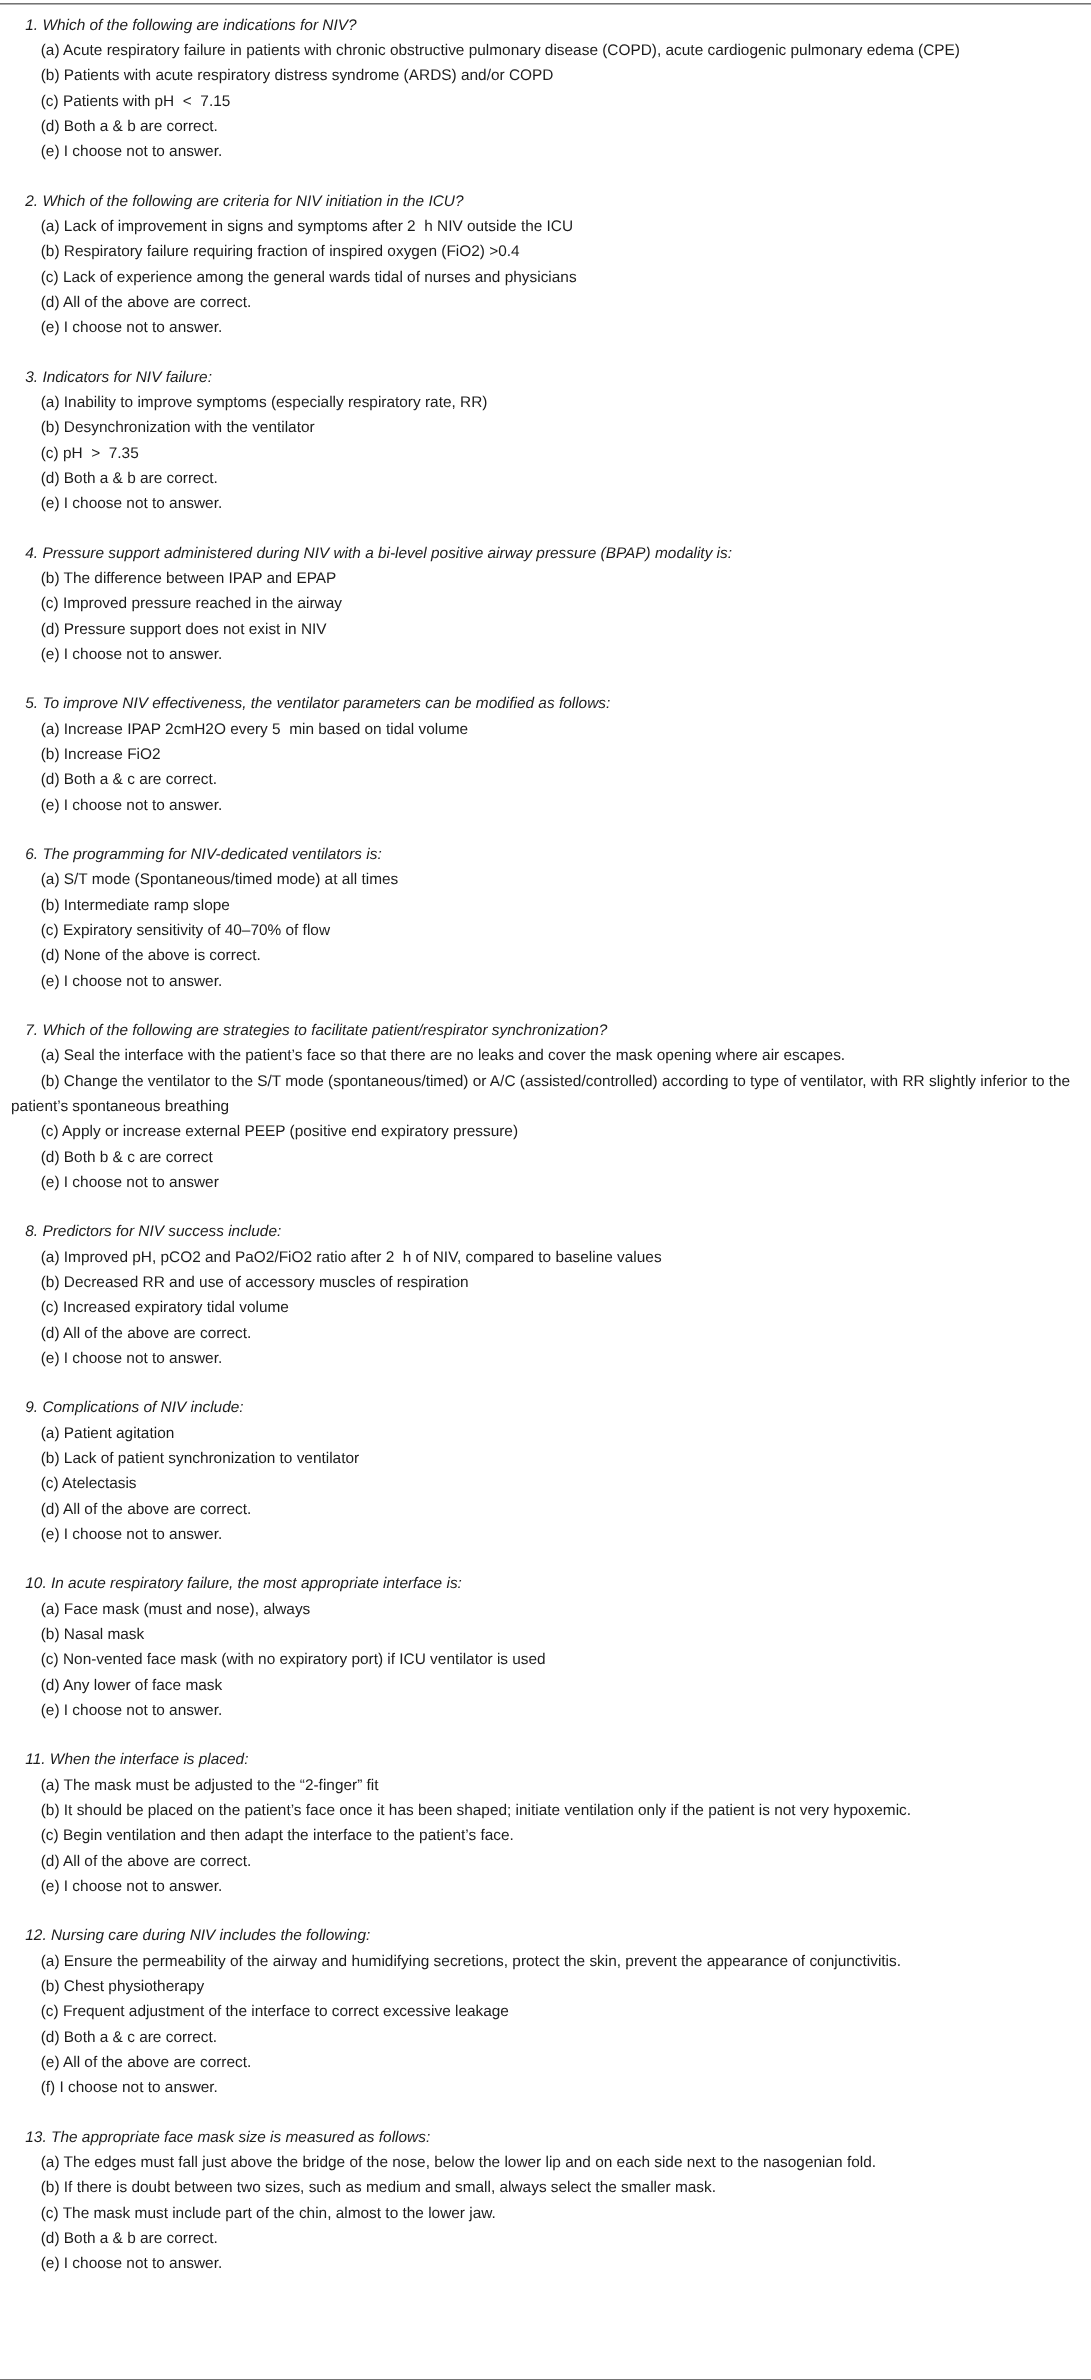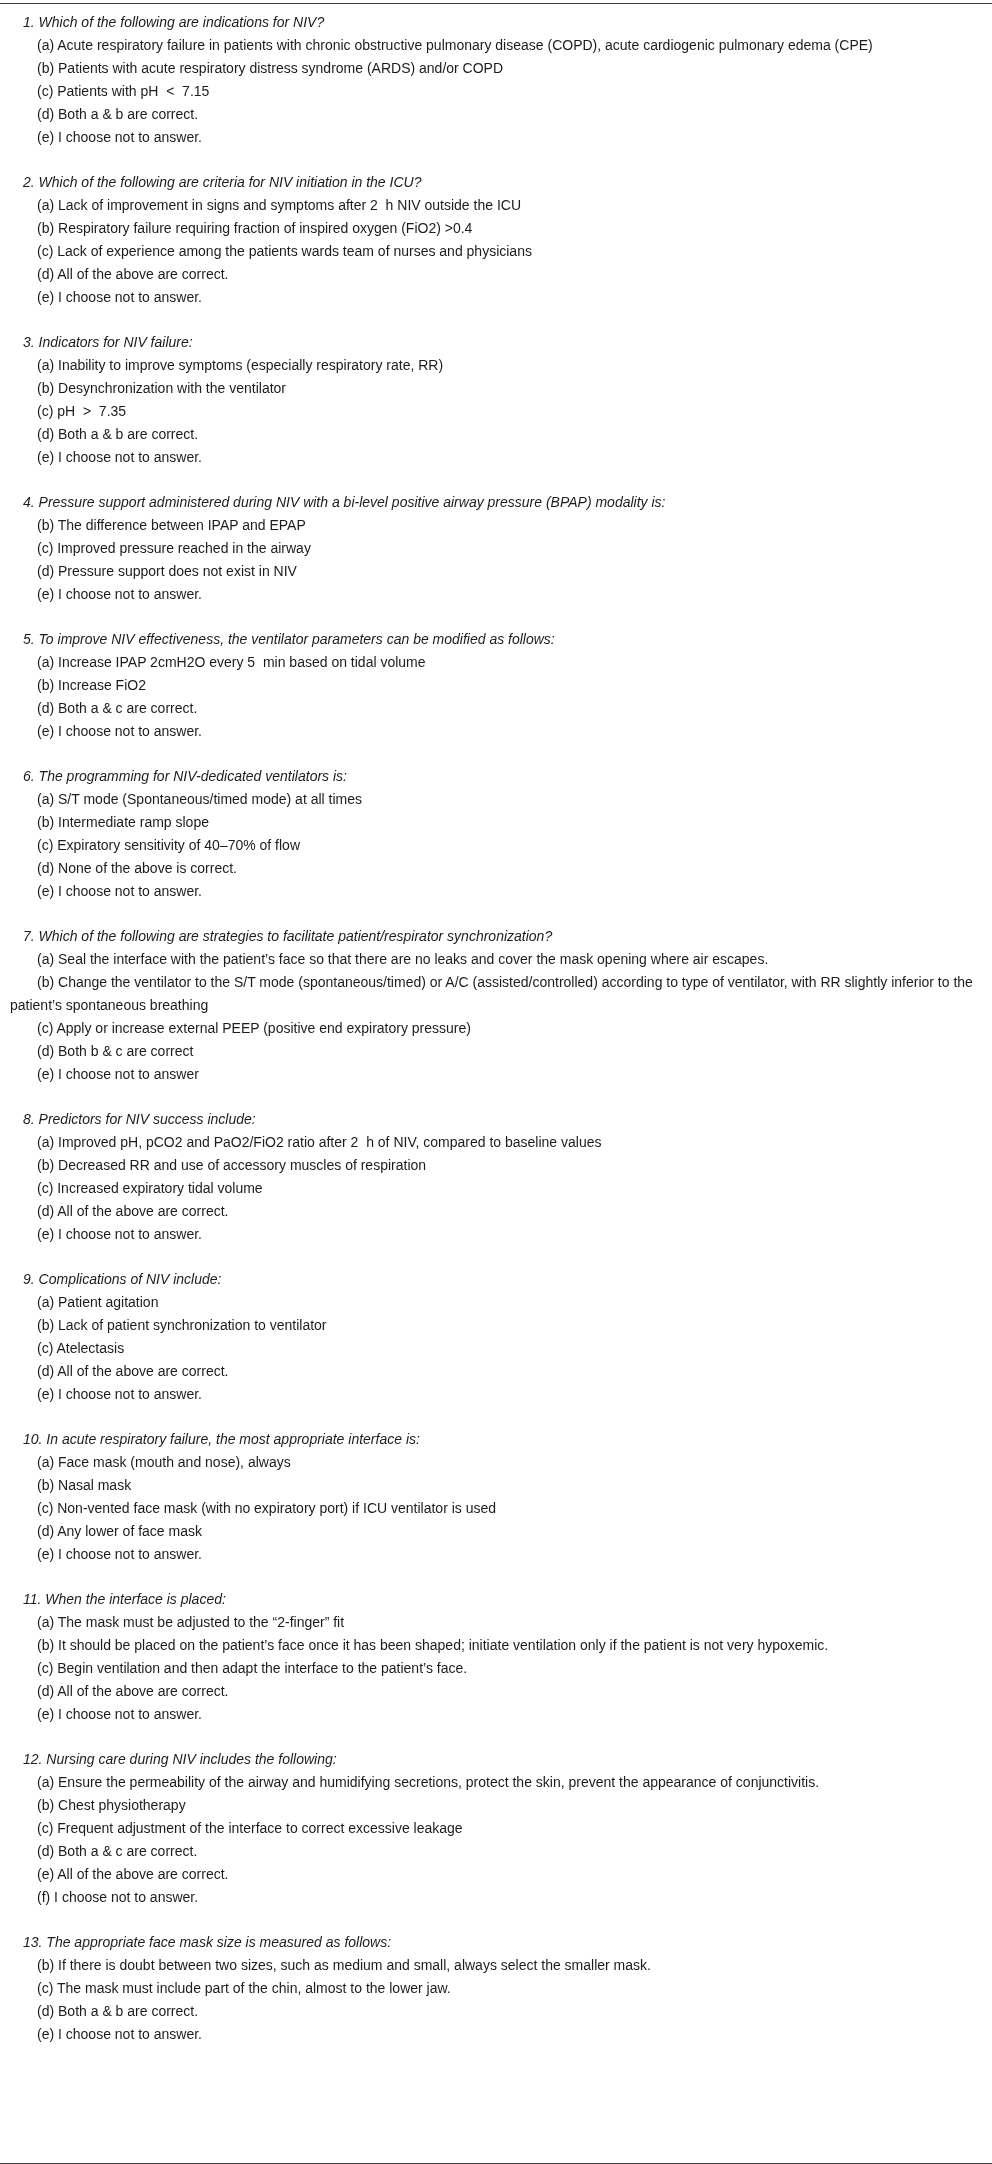--- a/index.html
+++ b/index.html
@@ -58,21 +58,21 @@
         <p class="option"><span>(a)</span> <span>Acute respiratory failure in patients with chronic obstructive pulmonary disease (COPD), acute cardiogenic pulmonary edema (CPE)</span></p>
         <p class="option"><span>(b)</span> <span>Patients with acute respiratory distress syndrome (ARDS) and/or COPD</span></p>
         <p class="option"><span>(c)</span> <span>Patients with pH&nbsp;&nbsp;&lt;&nbsp;&nbsp;7.15</span></p>
         <p class="option"><span>(d)</span> <span>Both a &amp; b are correct.</span></p>
         <p class="option"><span>(e)</span> <span>I choose not to answer.</span></p>
       </div>
       <div class="question">
         <p class="stem"><span>2.</span> <span>Which of the following are criteria for NIV initiation in the ICU?</span></p>
         <p class="option"><span>(a)</span> <span>Lack of improvement in signs and symptoms after 2&nbsp;&nbsp;h NIV outside the ICU</span></p>
         <p class="option"><span>(b)</span> <span>Respiratory failure requiring fraction of inspired oxygen (FiO2) &gt;0.4</span></p>
-        <p class="option"><span>(c)</span> <span>Lack of experience among the patients wards team of nurses and physicians</span></p>
+        <p class="option"><span>(c)</span> <span>Lack of experience among the general wards tidal of nurses and physicians</span></p>
         <p class="option"><span>(d)</span> <span>All of the above are correct.</span></p>
         <p class="option"><span>(e)</span> <span>I choose not to answer.</span></p>
       </div>
       <div class="question">
         <p class="stem"><span>3.</span> <span>Indicators for NIV failure:</span></p>
         <p class="option"><span>(a)</span> <span>Inability to improve symptoms (especially respiratory rate, RR)</span></p>
         <p class="option"><span>(b)</span> <span>Desynchronization with the ventilator</span></p>
         <p class="option"><span>(c)</span> <span>pH&nbsp;&nbsp;&gt;&nbsp;&nbsp;7.35</span></p>
         <p class="option"><span>(d)</span> <span>Both a &amp; b are correct.</span></p>
         <p class="option"><span>(e)</span> <span>I choose not to answer.</span></p>
@@ -118,21 +118,21 @@
       <div class="question">
         <p class="stem"><span>9.</span> <span>Complications of NIV include:</span></p>
         <p class="option"><span>(a)</span> <span>Patient agitation</span></p>
         <p class="option"><span>(b)</span> <span>Lack of patient synchronization to ventilator</span></p>
         <p class="option"><span>(c)</span> <span>Atelectasis</span></p>
         <p class="option"><span>(d)</span> <span>All of the above are correct.</span></p>
         <p class="option"><span>(e)</span> <span>I choose not to answer.</span></p>
       </div>
       <div class="question">
         <p class="stem"><span>10.</span> <span>In acute respiratory failure, the most appropriate interface is:</span></p>
-        <p class="option"><span>(a)</span> <span>Face mask (mouth and nose), always</span></p>
+        <p class="option"><span>(a)</span> <span>Face mask (must and nose), always</span></p>
         <p class="option"><span>(b)</span> <span>Nasal mask</span></p>
         <p class="option"><span>(c)</span> <span>Non-vented face mask (with no expiratory port) if ICU ventilator is used</span></p>
         <p class="option"><span>(d)</span> <span>Any lower of face mask</span></p>
         <p class="option"><span>(e)</span> <span>I choose not to answer.</span></p>
       </div>
       <div class="question">
         <p class="stem"><span>11.</span> <span>When the interface is placed:</span></p>
         <p class="option"><span>(a)</span> <span>The mask must be adjusted to the “2-finger” fit</span></p>
         <p class="option"><span>(b)</span> <span>It should be placed on the patient’s face once it has been shaped; initiate ventilation only if the patient is not very hypoxemic.</span></p>
         <p class="option"><span>(c)</span> <span>Begin ventilation and then adapt the interface to the patient’s face.</span></p>
@@ -143,20 +143,21 @@
         <p class="stem"><span>12.</span> <span>Nursing care during NIV includes the following:</span></p>
         <p class="option"><span>(a)</span> <span>Ensure the permeability of the airway and humidifying secretions, protect the skin, prevent the appearance of conjunctivitis.</span></p>
         <p class="option"><span>(b)</span> <span>Chest physiotherapy</span></p>
         <p class="option"><span>(c)</span> <span>Frequent adjustment of the interface to correct excessive leakage</span></p>
         <p class="option"><span>(d)</span> <span>Both a &amp; c are correct.</span></p>
         <p class="option"><span>(e)</span> <span>All of the above are correct.</span></p>
         <p class="option"><span>(f)</span> <span>I choose not to answer.</span></p>
       </div>
       <div class="question">
         <p class="stem"><span>13.</span> <span>The appropriate face mask size is measured as follows:</span></p>
+        <p class="option"><span>(a)</span> <span>The edges must fall just above the bridge of the nose, below the lower lip and on each side next to the nasogenian fold.</span></p>
         <p class="option"><span>(b)</span> <span>If there is doubt between two sizes, such as medium and small, always select the smaller mask.</span></p>
         <p class="option"><span>(c)</span> <span>The mask must include part of the chin, almost to the lower jaw.</span></p>
         <p class="option"><span>(d)</span> <span>Both a &amp; b are correct.</span></p>
         <p class="option"><span>(e)</span> <span>I choose not to answer.</span></p>
       </div>
     </div>
   <hr class="rule">
 </div>
 
 </body></html>

